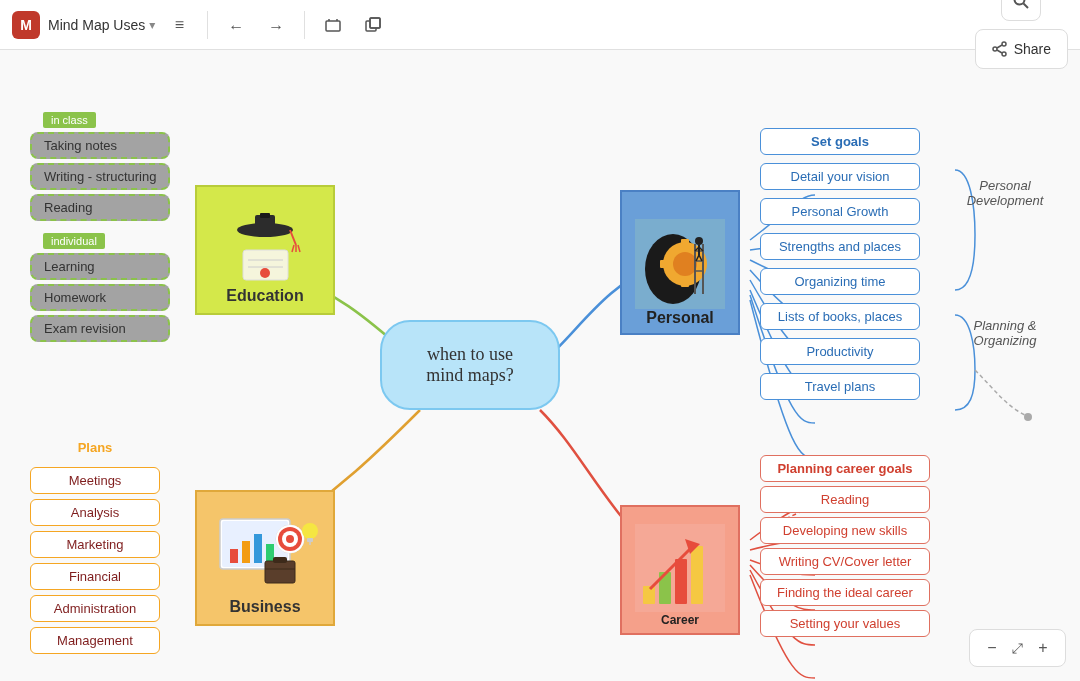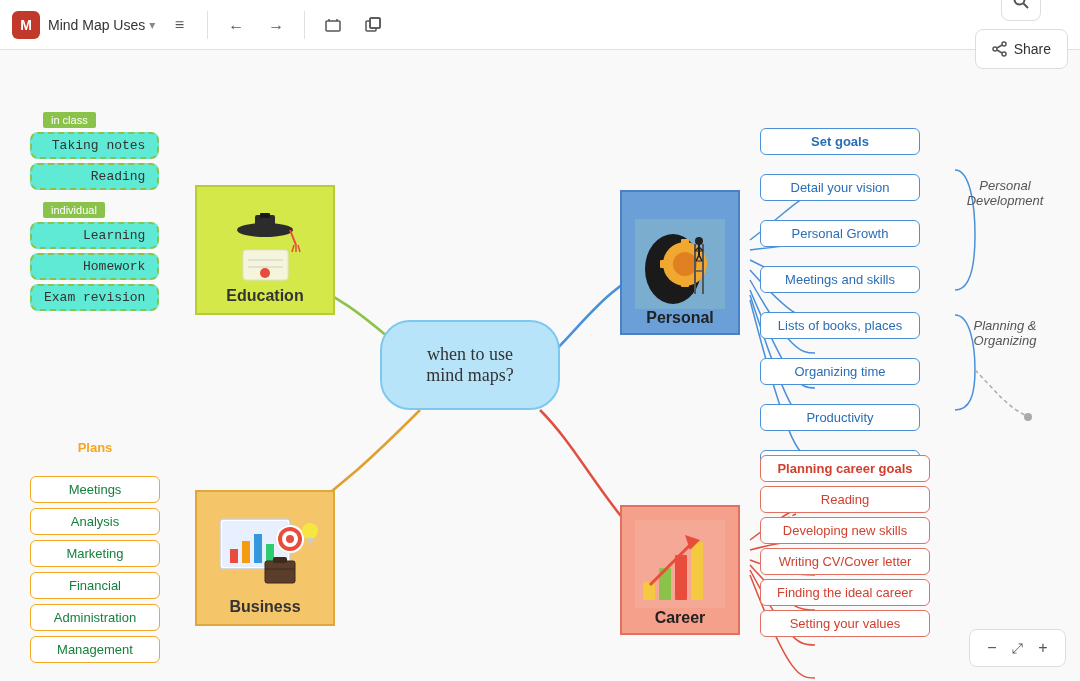--- a/index.html
+++ b/index.html
@@ -149,21 +149,21 @@
       top: 455px; left: 620px;
       width: 120px; height: 130px;
       background: #f5a08a;
       border: 2px solid #e07060;
       display: flex; flex-direction: column;
       align-items: center; justify-content: flex-end;
       padding-bottom: 6px;
       z-index: 10;
     }
     .career-node .node-label {
-      font-size: 16px; font-weight: bold; color: #222;
+      font-size: 12px; font-weight: bold; color: #222;
     }
 
     
     .edu-branches {
       position: absolute;
       top: 60px; left: 30px;
       z-index: 10;
     }
     .edu-group {
       margin-bottom: 10px;
@@ -177,40 +177,39 @@
       display: inline-block;
       margin-bottom: 4px;
       margin-left: 13px;
     }
     .edu-item {
       border: 2px dashed #8bc34a;
       border-radius: 8px;
       padding: 4px 12px;
       font-size: 13px;
       color: #333;
-      text-align: right;
+      text-align: left;
       margin-bottom: 4px;
-      background: #5eead4;
-      font-family: Liberation Mono, monospace;
+      background: #a3a3a3;
     }
 
     
     .personal-branches {
       position: absolute;
       top: 78px; left: 760px;
       z-index: 10;
     }
     .personal-item {
       border: 1px solid #4a90d9;
       border-radius: 6px;
       padding: 5px 16px;
       font-size: 13px;
       color: #2a6db5;
       text-align: center;
-      margin-bottom: 19px;
+      margin-bottom: 8px;
       background: white;
       min-width: 160px;
     }
 
     .personal-dev-label {
       position: absolute;
       top: 128px; left: 960px;
       font-size: 13px; color: #555;
       font-style: italic;
       text-align: center;
@@ -228,29 +227,29 @@
     
     .business-branches {
       position: absolute;
       top: 390px; left: 30px;
       z-index: 10;
     }
     .biz-header {
       color: #f5a623;
       font-size: 13px;
       text-align: center;
-      margin-bottom: 21px;
+      margin-bottom: 12px;
       font-weight: 600;
     }
     .biz-item {
       border: 1px solid #f5a623;
       border-radius: 6px;
       padding: 5px 12px;
       font-size: 13px;
-      color: #15803d;
+      color: #7f1d1d;
       text-align: center;
       margin-bottom: 5px;
       background: white;
       min-width: 130px;
     }
 
     
     .career-branches {
       position: absolute;
       top: 405px; left: 760px;
@@ -524,37 +523,38 @@
         <path d="M 50 15 L 65 20 L 55 30 z" fill="#e74c3c"></path>
       </svg>
     </div>
     <div class="node-label">Career</div>
   </div>
 
   <div class="edu-branches">
     <div class="edu-group">
       <div class="edu-badge">in class</div>
       <div class="edu-item">Taking notes</div>
+      <div class="edu-item">Writing - structuring</div>
       <div class="edu-item">Reading</div>
     </div>
     <div class="edu-group">
       <div class="edu-badge">individual</div>
       <div class="edu-item">Learning</div>
       <div class="edu-item">Homework</div>
       <div class="edu-item">Exam revision</div>
     </div>
   </div>
 
   <div class="personal-branches">
     <div class="personal-item" style="font-weight:700; color:#2a6db5;">Set goals</div>
     <div class="personal-item">Detail your vision</div>
     <div class="personal-item">Personal Growth</div>
-    <div class="personal-item">Meetings and skills</div>
+    <div class="personal-item">Strengths and places</div>
+    <div class="personal-item">Organizing time</div>
     <div class="personal-item">Lists of books, places</div>
-    <div class="personal-item">Organizing time</div>
     <div class="personal-item">Productivity</div>
     <div class="personal-item">Travel plans</div>
   </div>
 
   <div class="personal-dev-label" style="white-space: pre-line;">Personal
 Development</div>
   <div class="planning-label" style="white-space: pre-line;">Planning &amp;
 Organizing</div>
 
   <div class="business-branches">

